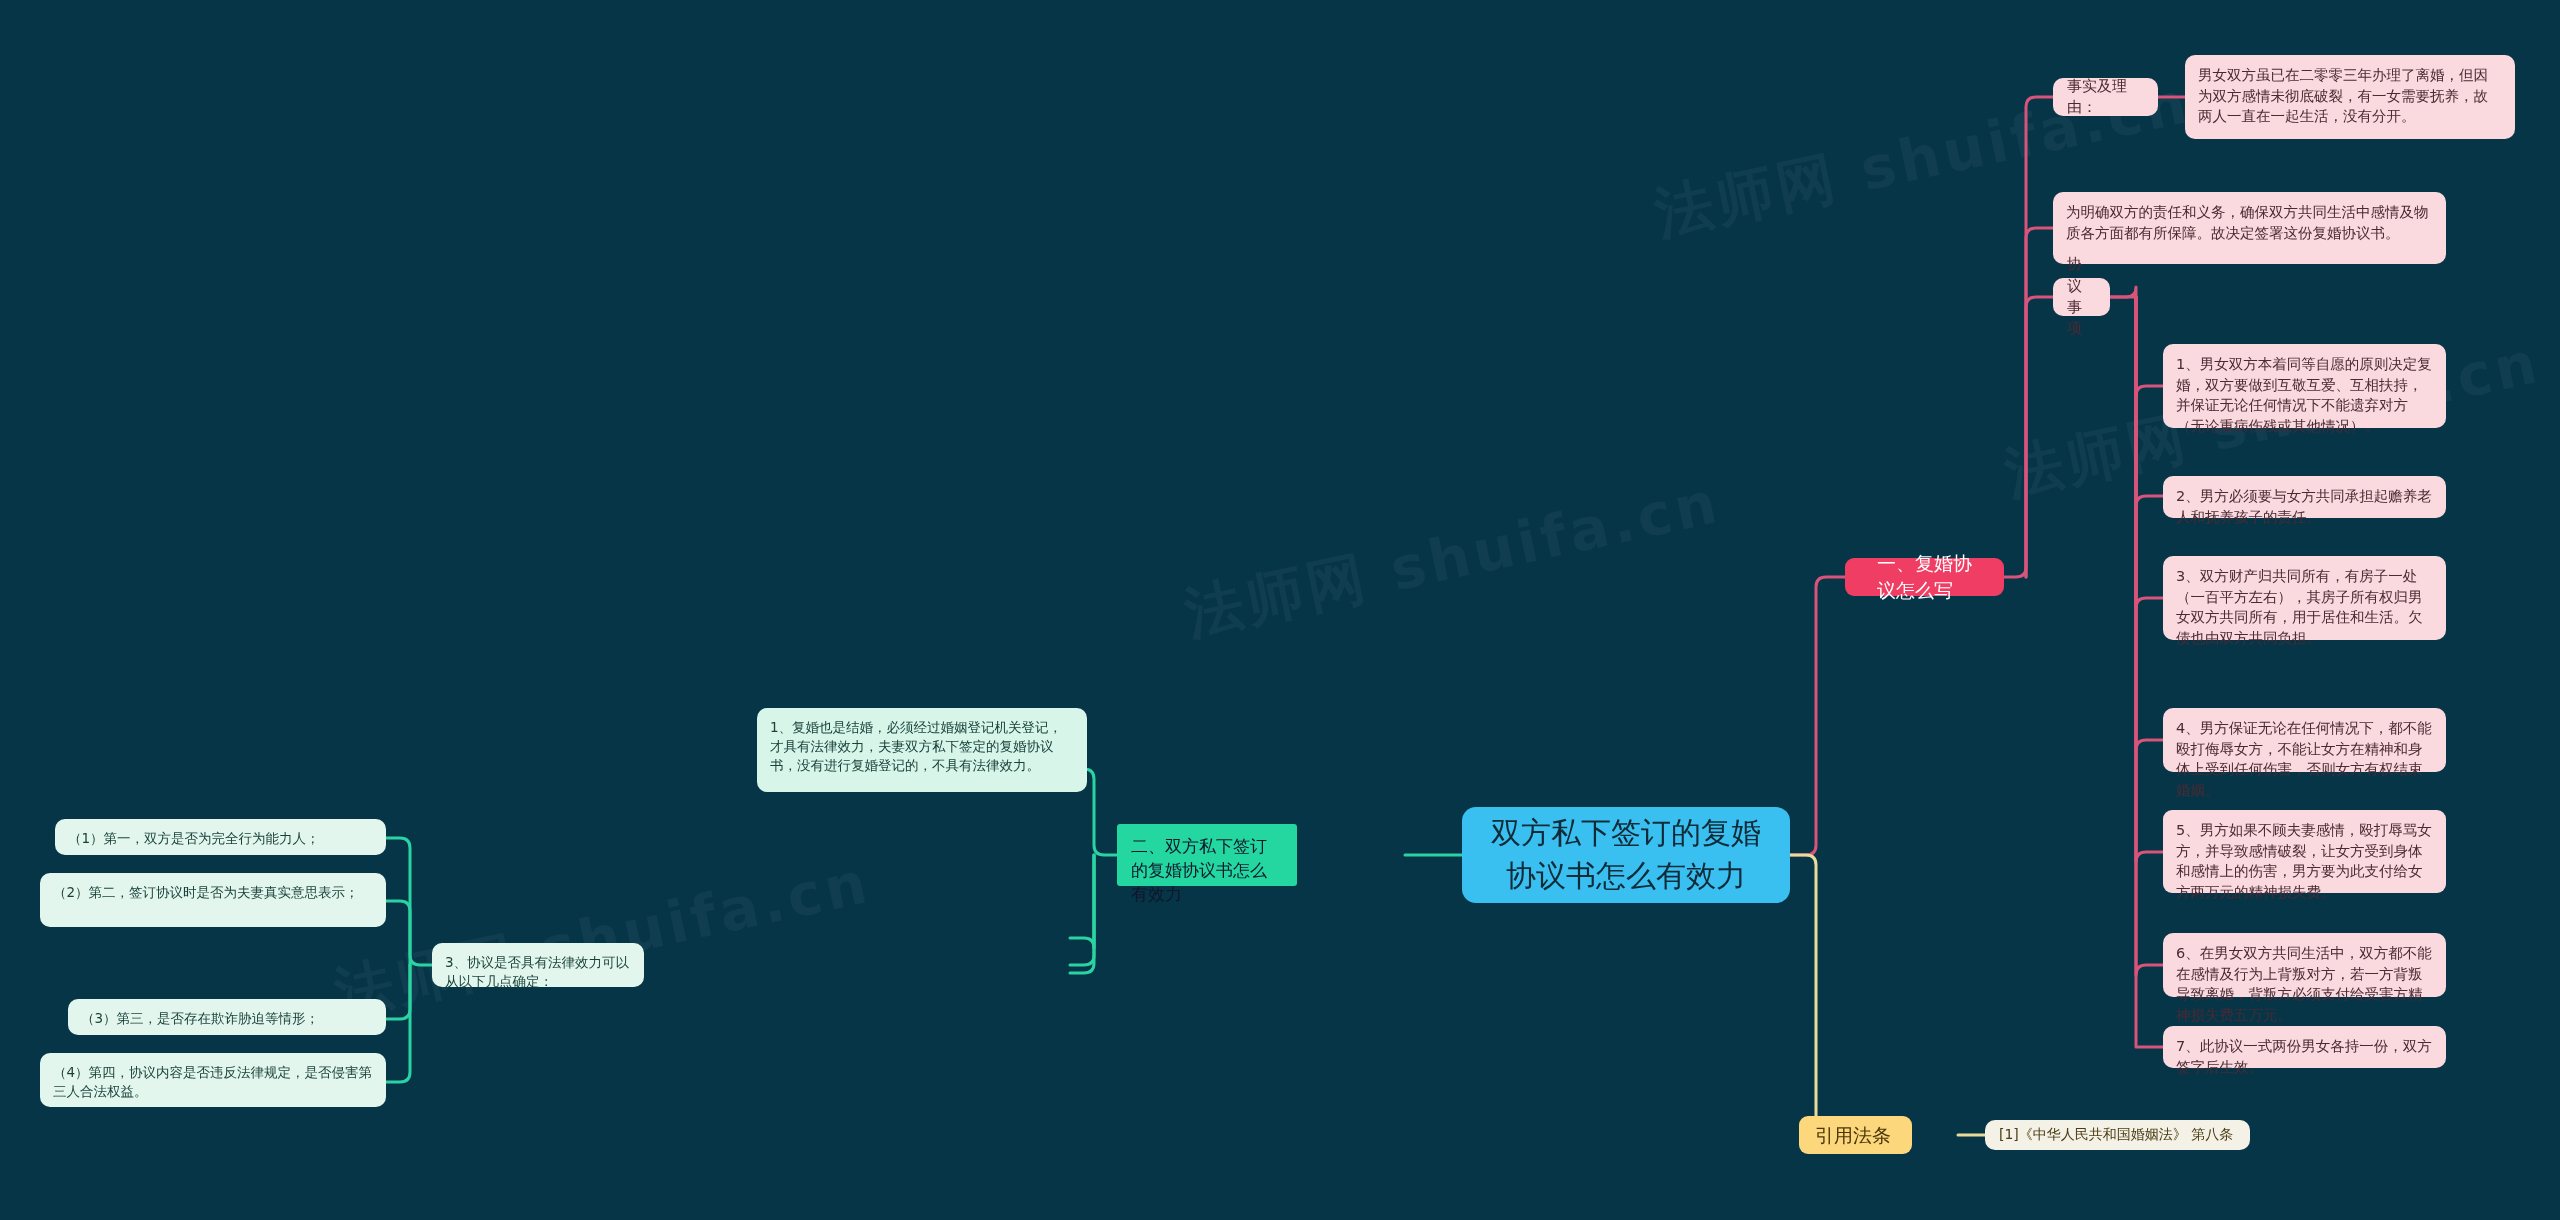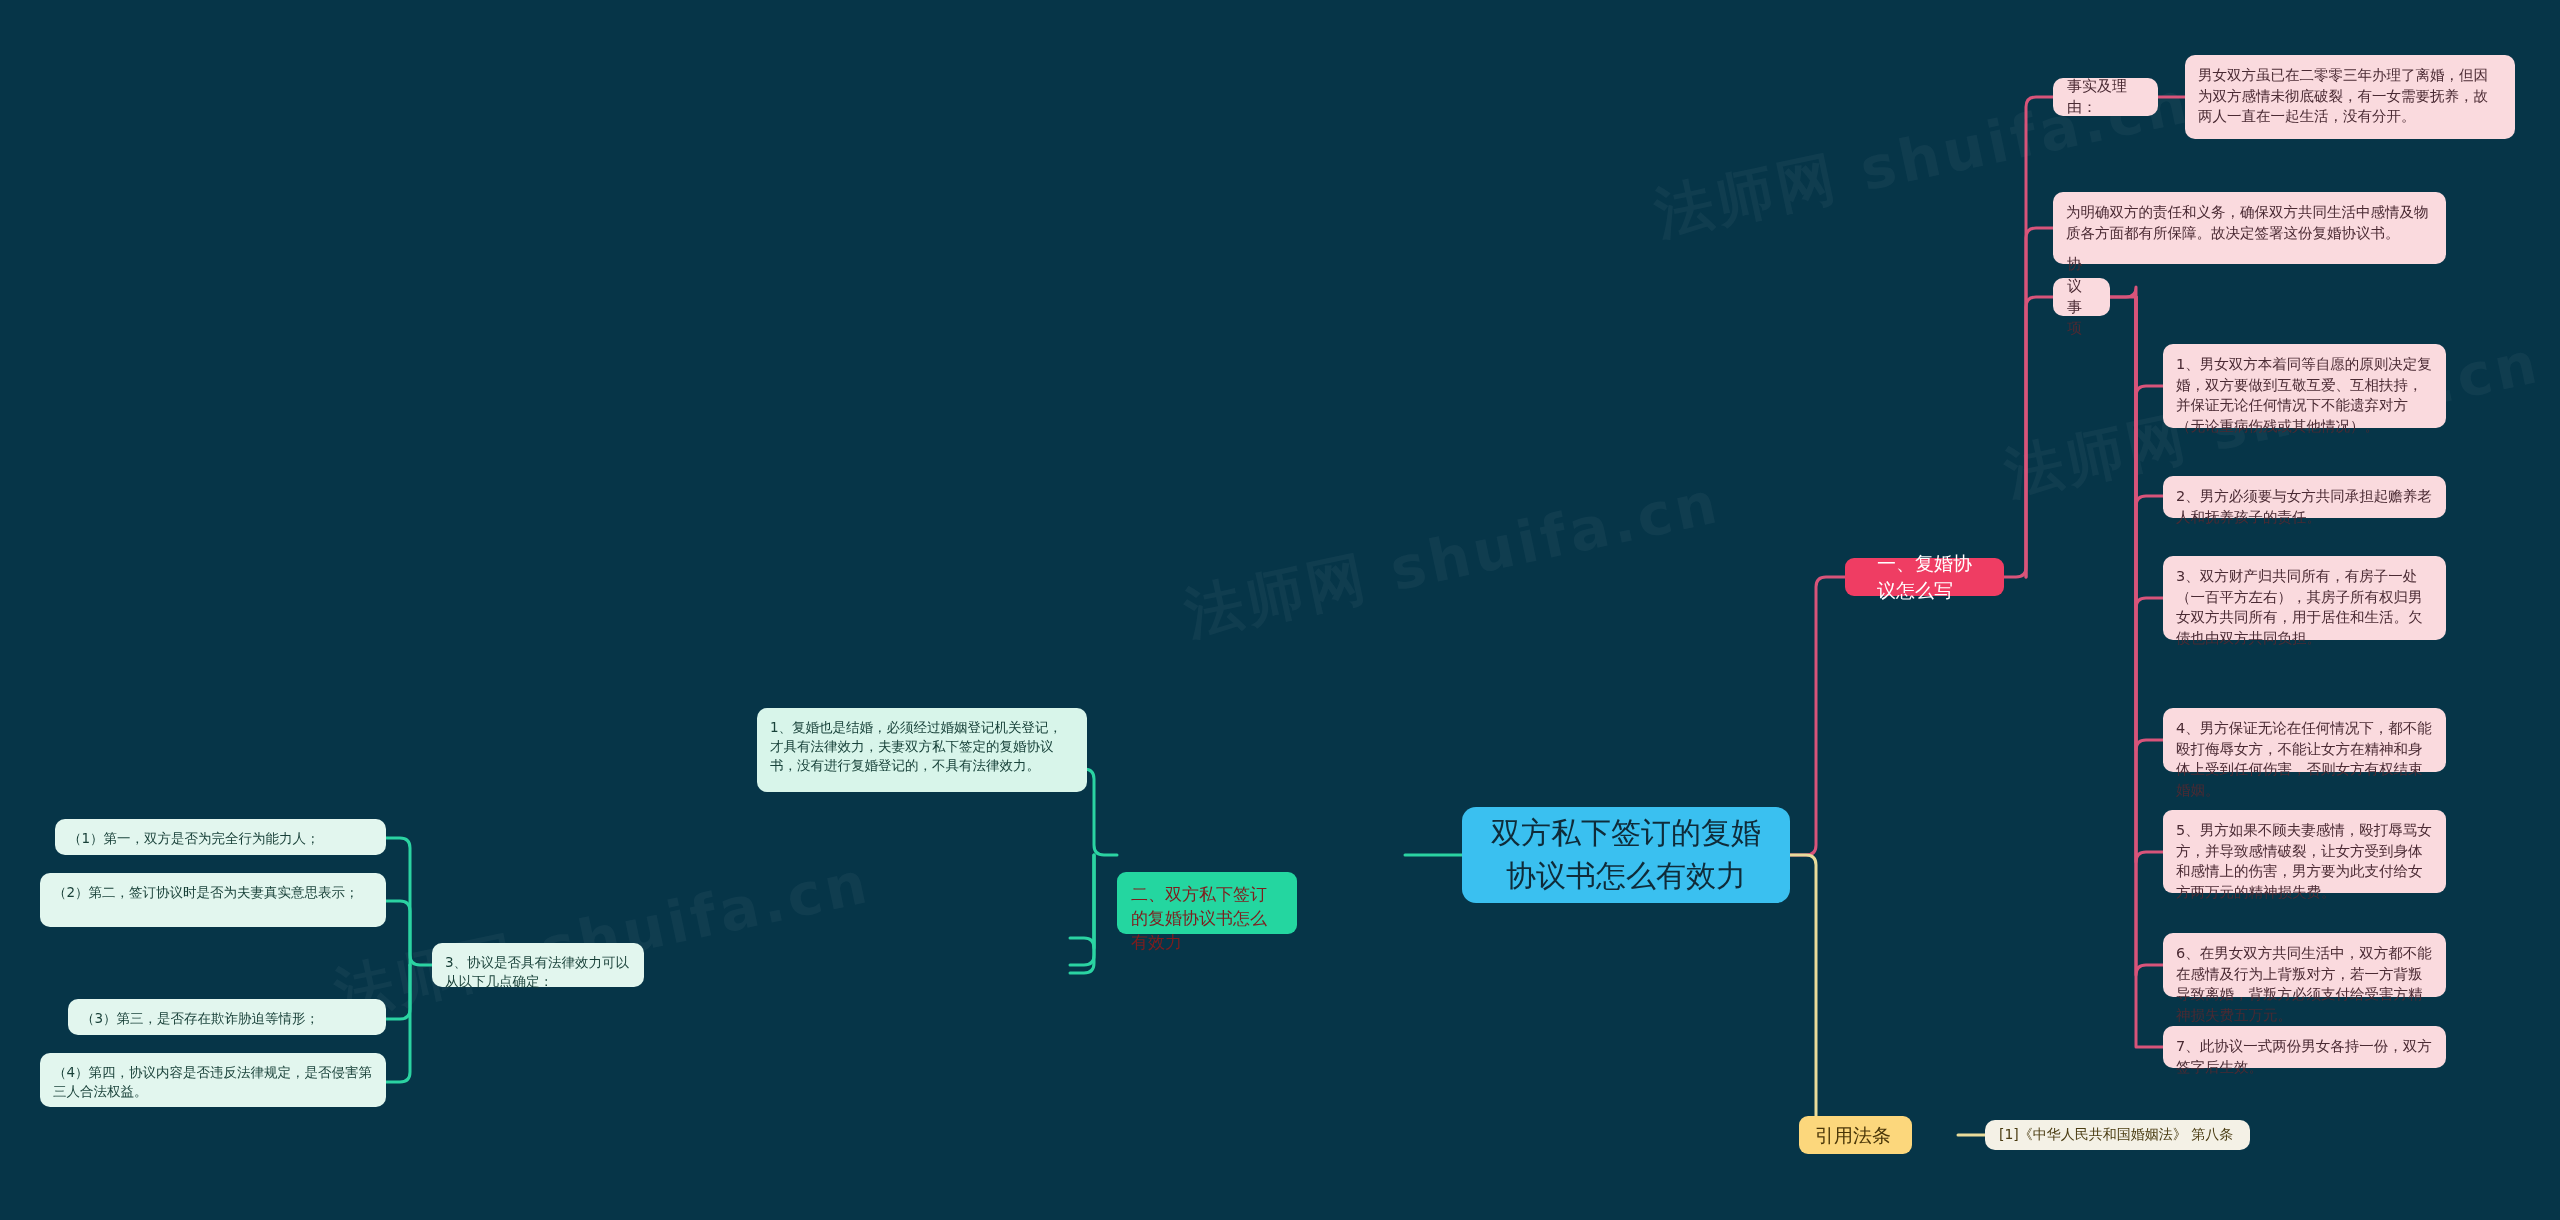--- a/index.html
+++ b/index.html
@@ -54,22 +54,22 @@
     font-size:14.5px;padding:10px 13px;
   }
   .n-pink-sm{
     background:#fadade;color:#4a2a33;
     font-size:15px;padding:9px 14px;
     display:flex;align-items:center;
   }
 
   
   .n-b2{
-    background:#24d6a0;color:#7f1d1d;
-    font-size:17px;padding:10px 14px;border-radius:9px;margin-top:48px;
+    background:#24d6a0;color:#0f172a;
+    font-size:17px;padding:10px 14px;border-radius:3px;
   }
   
   .n-green{
     background:#d8f5ea;color:#18423a;
     font-size:13.5px;padding:10px 13px;
   }
   .n-green2{
     background:#e2f6ee;color:#173f37;
     font-size:13.5px;padding:10px 13px;
   }

